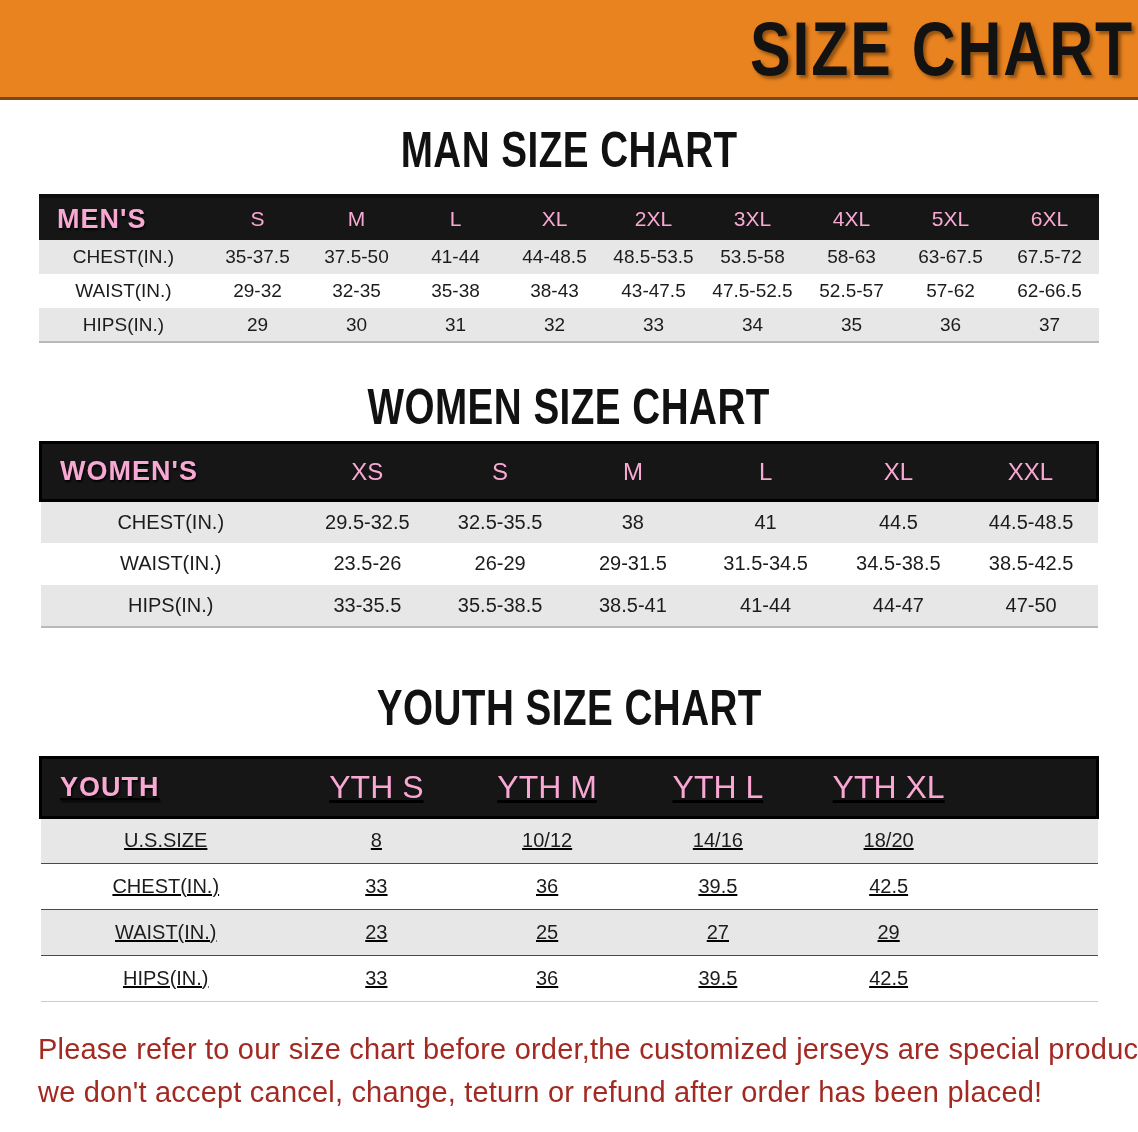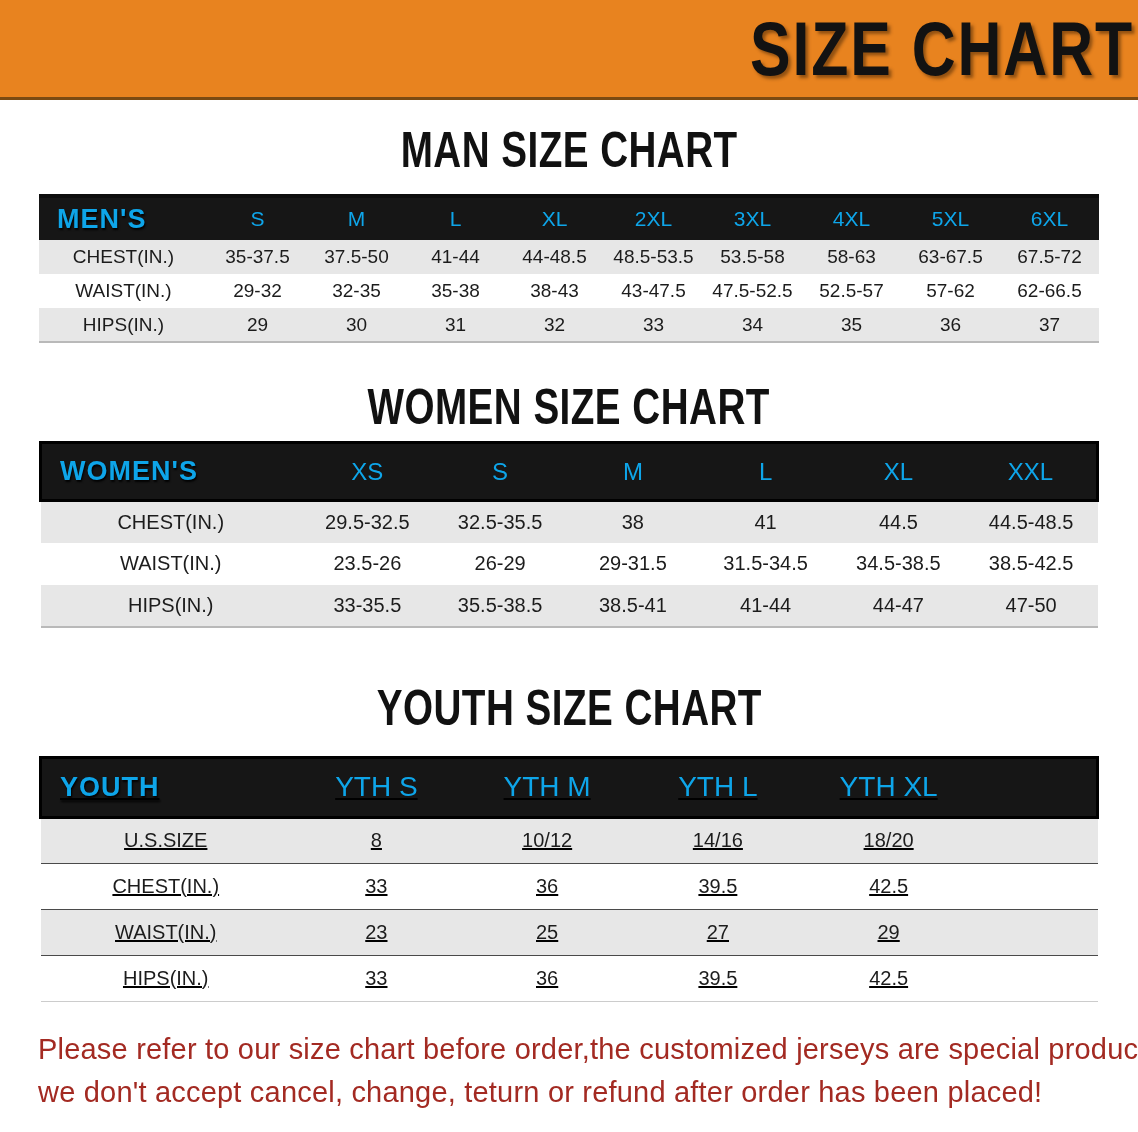--- a/index.html
+++ b/index.html
@@ -59,21 +59,21 @@
     margin: 0 auto;
     border-collapse: collapse;
     table-layout: fixed;
   }
   .table-wrap-man   { margin-top: 20px; }
   .table-wrap-women { margin-top: 10px; }
   .table-wrap-youth { margin-top: 24px; }
 
   .size-table thead tr {
     background: #161616;
-    color: #0ea5e9;
+    color: #f9a8d4;
   }
   .size-table thead th {
     font-weight: 400;
     text-align: center;
     white-space: nowrap;
   }
   .size-table thead th.corner {
     text-align: left;
     padding-left: 18px;
     font-weight: 800;
@@ -101,21 +101,21 @@
   .womens { border-bottom: 2px solid #b9b9b9; }
   .womens thead tr { height: 58px; border: 3px solid #000000; }
   .womens thead th { font-size: 24px; }
   .womens thead th.corner { font-size: 27px; width: 240px; }
   .womens tbody tr { height: 42px; }
   .womens tbody th.row-label, .womens tbody td { font-size: 20px; }
 
   
   .youth { border-bottom: 1px solid #cccccc; text-decoration: underline; }
   .youth thead tr { height: 60px; border: 3px solid #000000; }
-  .youth thead th { font-size: 28px; }
+  .youth thead th { font-size: 32px; }
   .youth thead th.corner { font-size: 27px; width: 230px; }
   .youth tbody tr { height: 46px; }
   .youth tbody tr + tr { border-top: 1px solid #4a4a4a; }
   .youth tbody th.row-label, .youth tbody td { font-size: 20px; }
   .youth .filler { width: 120px; }
 
   
   .footer {
     margin: 26px 38px 0 38px;
     color: #A32A22;

